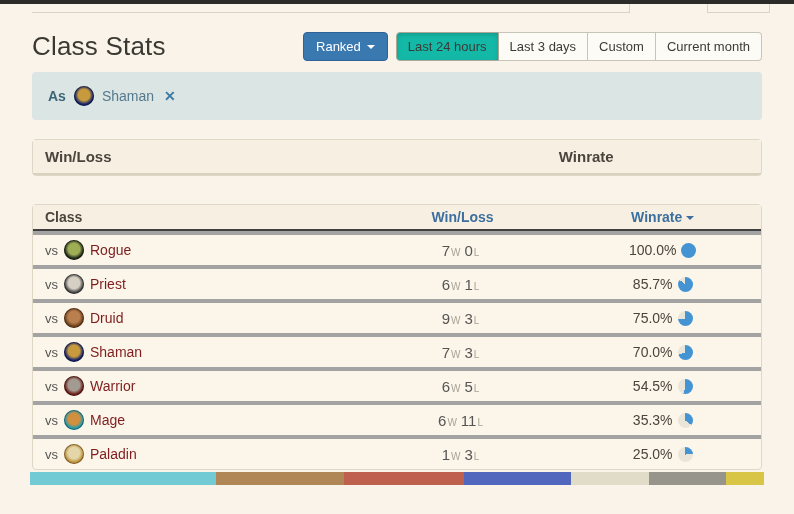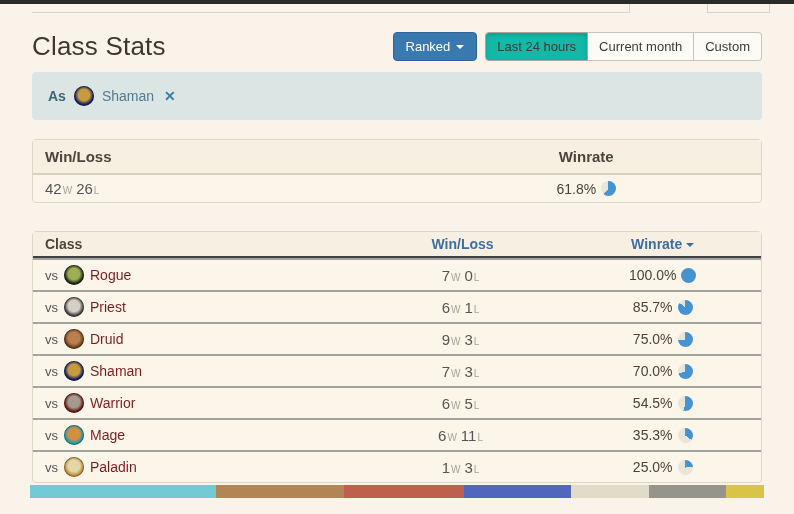--- a/index.html
+++ b/index.html
@@ -76,21 +76,21 @@
   .summary-table td { padding:5px 12px; color:#555; }
   .summary-table th.c, .summary-table td.c { text-align:center; }
 
   .class-table { margin-top:28px; }
   .class-table th {
     text-align:left; font-size:14px; font-weight:bold;
     padding:4px 12px; border-bottom:2px solid #404040; background:#f7f0e2;
   }
   .class-table th.sortable { color:#3c6e9f; cursor:pointer; }
   .class-table th.c, .class-table td.c { text-align:center; }
-  .class-table td { padding:5px 12px; border-top:2px solid #a3a3a3; color:#555; }
+  .class-table td { padding:5px 12px; border-top:4px solid #a3a3a3; color:#555; }
   .class-table tr:first-child td { border-top:0; }
 
   .class-cell { display:flex; align-items:center; gap:6px; }
   .vs-label { color:#555; font-size:13px; }
   .class-link { color:#7f1d1d; cursor:pointer; }
 
   .wl { white-space:nowrap; color:#555; font-size:15px; }
   .wl .unit { font-size:10px; color:#a9a396; margin:0 4px 0 1px; }
 
   .winrate-cell { display:inline-flex; align-items:center; gap:5px; color:#4a443c; font-size:14px; }
@@ -116,53 +116,43 @@
 
   <div class="header-row">
     <div class="page-title">Class Stats</div>
     <div class="header-controls">
       <button class="btn-ranked">
         <span>Ranked</span>
         <span class="caret-down-white"></span>
       </button>
       <div class="btn-group">
         <button class="tab-btn selected">Last 24 hours</button>
+        <button class="tab-btn">Last 3 days</button>
+        <button class="tab-btn">Custom</button>
         <button class="tab-btn">Current month</button>
-        <button class="tab-btn">Custom</button>
       </div>
     </div>
   </div>
 
   <div class="filter-panel">
     <span class="filter-as">As</span>
     <span class="class-icon" style="background: radial-gradient(circle at 50% 45%, rgb(199, 154, 61) 0px, rgb(199, 154, 61) 38%, rgb(22, 36, 107) 62%);"></span>
     <span class="filter-class">Shaman</span>
     <span class="filter-remove">✕</span>
   </div>
 
   <table class="summary-table">
     <colgroup>
         <col style="width:52%">
         <col style="width:48%">
       </colgroup>
     <tbody>
         <tr>
       <th>Win/Loss</th>
       <th class="c">Winrate</th>
-    </tr>
-    <tr>
-      <td>
-        <span class="wl"><span>42</span><span class="unit">W</span><span>26</span><span class="unit">L</span></span>
-      </td>
-      <td class="c">
-        <span class="winrate-cell">
-          <span>61.8%</span>
-          <span class="pie" style="background: conic-gradient(rgb(68, 148, 212) 61.8%, rgb(233, 229, 216) 0deg);"></span>
-        </span>
-      </td>
     </tr>
   </tbody>
     </table>
 
   <table class="class-table">
     <colgroup>
         <col style="width:45%">
         <col style="width:28%">
         <col style="width:27%">
       </colgroup>

